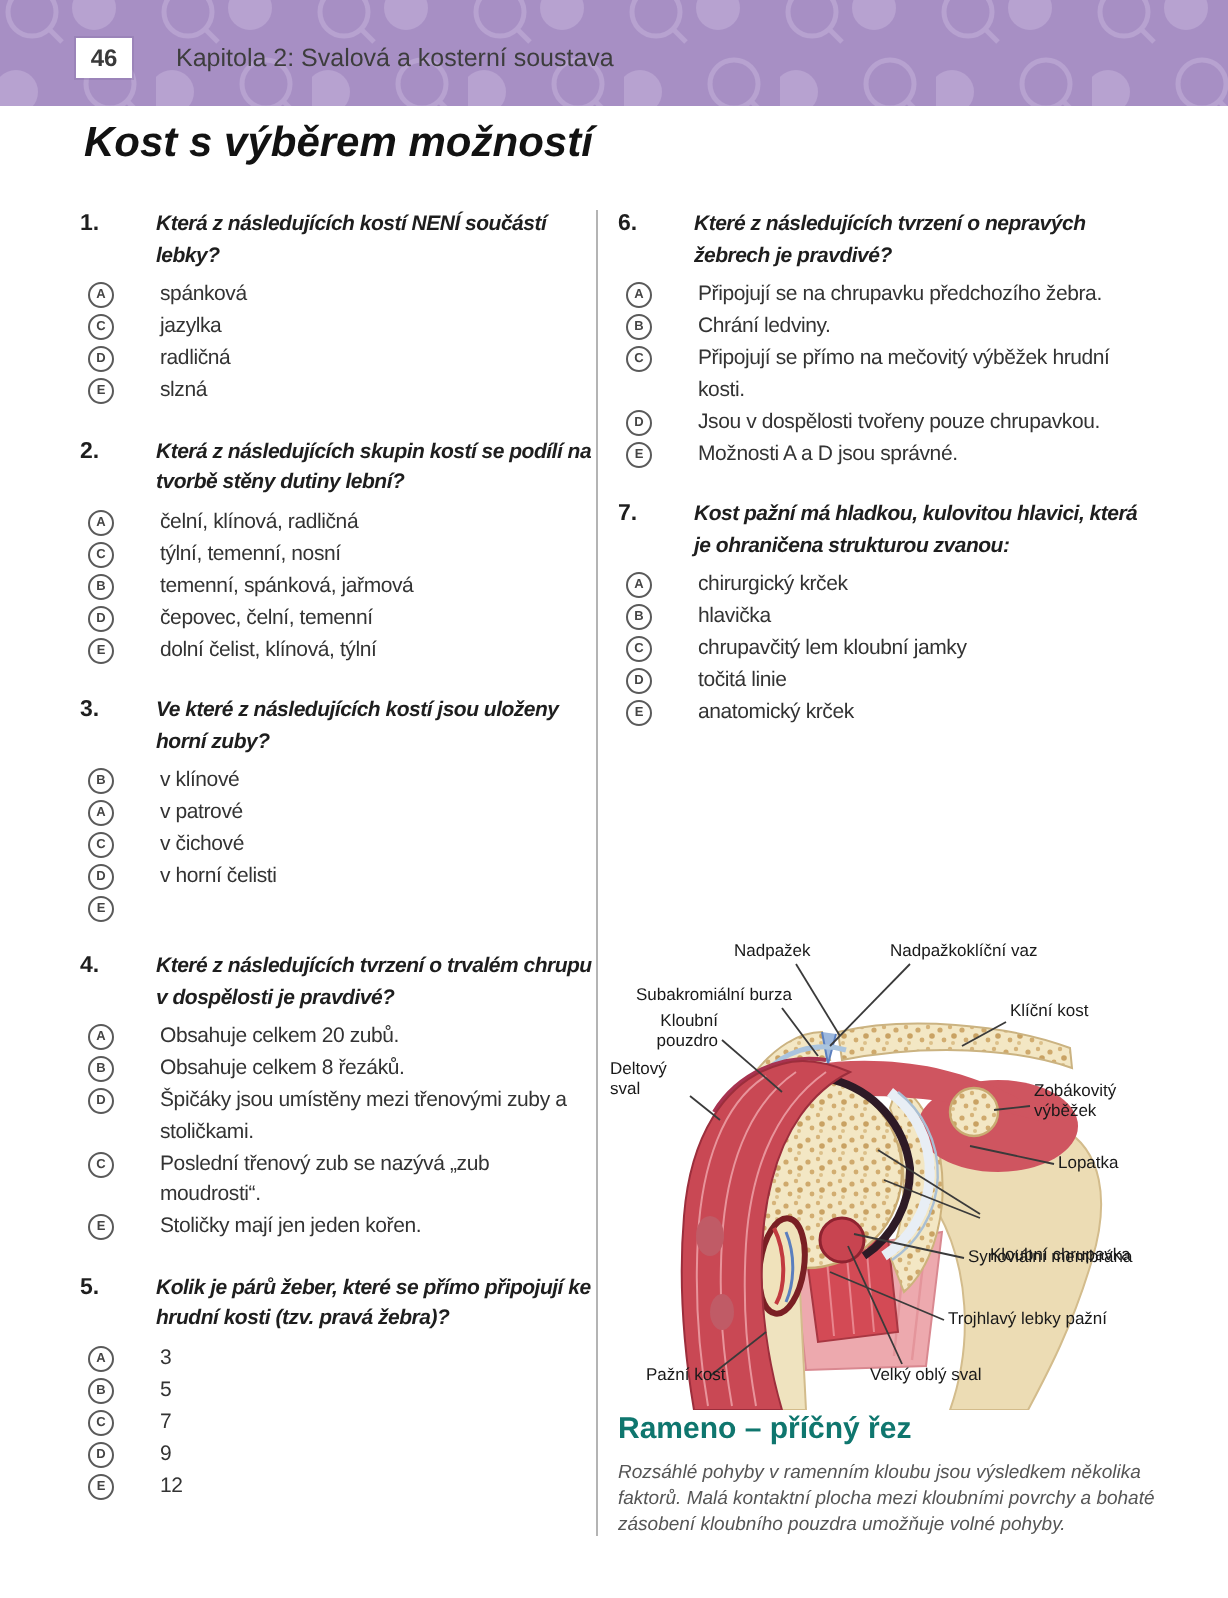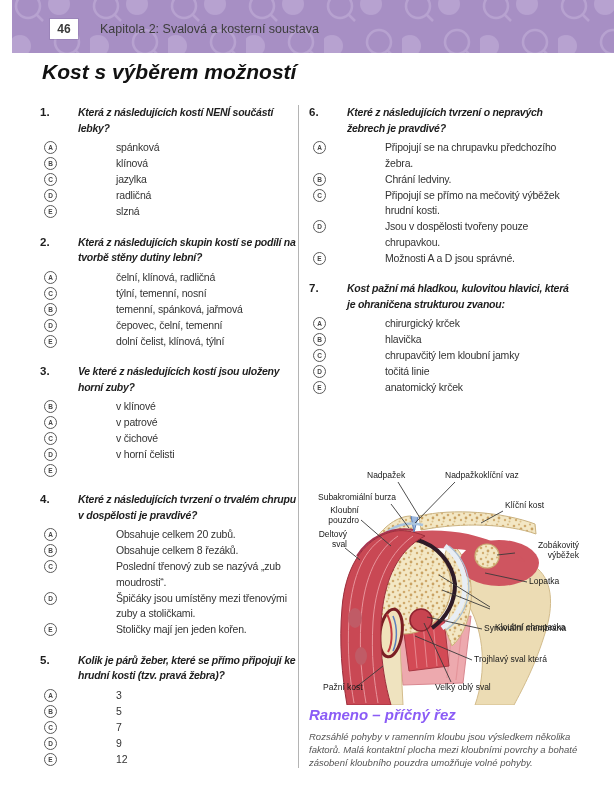--- a/index.html
+++ b/index.html
@@ -1,64 +1,64 @@
 <!DOCTYPE html>
 <html><head>
 <meta charset="utf-8">
 <style>
   html,body{margin:0;padding:0;}
   body{
     width:614px;height:799px;position:relative;overflow:hidden;
     background:#ffffff;font-family:"Liberation Sans",sans-serif;color:#2b2b2b;
   }
   
-  .header{position:absolute;left:12px;top:0;width:589px;height:53px;background:#fdba74;}
+  .header{position:absolute;left:0;top:0;width:589px;height:53px;background:#fdba74;}
   .header svg{position:absolute;left:0;top:0;}
   .page-num{
     position:absolute;left:38px;top:19px;width:28px;height:20px;background:#ffffff;
     display:flex;align-items:center;justify-content:center;
     font-size:12px;font-weight:bold;color:#3a3a3a;box-shadow:0 0 0 1px rgba(120,100,150,.25);
   }
   .chapter{position:absolute;left:88px;top:22px;font-size:12.5px;color:#3d3d3d;}
   
   .page-title{position:absolute;left:42px;top:60px;font-size:21px;font-weight:bold;font-style:italic;color:#121212;}
   
   .col{position:absolute;top:105px;}
   .col-left{left:40px;width:256px;}
   .col-right{left:309px;width:266px;}
   .divider{position:absolute;left:298px;top:105px;width:1px;height:663px;background:#b4b4b4;}
   .question{margin-bottom:15px;}
   .q-head{display:flex;margin-bottom:4px;}
   .q-num{flex:0 0 38px;font-weight:bold;font-size:11.5px;color:#1e1e1e;line-height:15.5px;}
   .q-text{font-style:italic;font-weight:600;font-size:10.5px;line-height:15.5px;color:#1e1e1e;letter-spacing:-0.25px;}
-  .opt{display:flex;align-items:flex-start;margin-bottom:0.5px;padding-left:4px;gap:36px;}
+  .opt{display:flex;align-items:flex-start;margin-bottom:0.5px;padding-left:4px;}
   .circ{
     flex:0 0 13px;width:13px;height:13px;box-sizing:border-box;border:1px solid #5a5a5a;border-radius:50%;
     font-size:6.5px;font-weight:600;line-height:11px;text-align:center;color:#444;margin-right:23px;margin-top:1px;
   }
   .opt-text{font-size:10.5px;line-height:15.5px;color:#333;letter-spacing:-0.2px;}
   
   .figure{position:absolute;left:303px;top:468px;width:300px;height:237px;}
   .figure svg{position:absolute;left:0;top:0;}
-  .fig-label{position:absolute;font-size:8.5px;line-height:9.5px;color:#191919;white-space:nowrap;text-align:right;}
+  .fig-label{position:absolute;font-size:8.5px;line-height:9.5px;color:#191919;white-space:nowrap;}
   .fig-label.wrap{white-space:normal;}
   .lb-nadpazek{left:64px;top:3px;}
   .lb-vaz{left:142px;top:3px;}
   .lb-burza{left:15px;top:25px;}
   .lb-pouzdro{left:6px;top:38px;width:50px;text-align:right;}
   .lb-deltovy{left:2px;top:62px;width:42px;}
   .lb-klicni{left:202px;top:33px;}
   .lb-zobakovity{left:214px;top:73px;width:62px;}
   .lb-lopatka{left:226px;top:109px;}
   .lb-chrupavka{left:192px;top:134px;margin-top:21px;}
   .lb-synovialni{left:181px;top:156px;}
   .lb-trojhlavy{left:171px;top:187px;}
   .lb-velky{left:132px;top:215px;}
   .lb-pazni{left:20px;top:215px;}
-  .fig-title{position:absolute;left:309px;top:706px;font-size:15px;font-weight:bold;color:#8b5cf6;font-style:italic;}
+  .fig-title{position:absolute;left:309px;top:706px;font-size:15px;font-weight:bold;color:#0f766e;}
   .fig-caption{position:absolute;left:309px;top:730px;width:270px;font-size:9.5px;font-style:italic;color:#555;line-height:13px;}
 </style>
 </head>
 <body>
 
 <div class="header">
   <svg width="614" height="53">
     <defs>
       <pattern id="qpat" width="78" height="56" patternUnits="userSpaceOnUse">
         <g stroke="#bca8d4" stroke-width="2.5" fill="none" opacity="0.75">
@@ -89,24 +89,20 @@
   <div class="question">
     <div class="q-head">
       <span class="q-num">1.</span>
       <span class="q-text">Která z následujících kostí NENÍ součástí lebky?</span>
     </div>
     <div class="opt">
         <span class="circ">A</span>
         <span class="opt-text">spánková</span>
       </div>
     <div class="opt">
-        <span class="circ">B</span>
-        <span class="opt-text">klínová</span>
-      </div>
-    <div class="opt">
         <span class="circ">C</span>
         <span class="opt-text">jazylka</span>
       </div>
     <div class="opt">
         <span class="circ">D</span>
         <span class="opt-text">radličná</span>
       </div>
     <div class="opt">
         <span class="circ">E</span>
         <span class="opt-text">slzná</span>
@@ -173,26 +169,26 @@
     </div>
     <div class="opt">
         <span class="circ">A</span>
         <span class="opt-text">Obsahuje celkem 20 zubů.</span>
       </div>
     <div class="opt">
         <span class="circ">B</span>
         <span class="opt-text">Obsahuje celkem 8 řezáků.</span>
       </div>
     <div class="opt">
+        <span class="circ">D</span>
+        <span class="opt-text">Špičáky jsou umístěny mezi třenovými zuby a stoličkami.</span>
+      </div>
+    <div class="opt">
         <span class="circ">C</span>
         <span class="opt-text">Poslední třenový zub se nazývá „zub moudrosti“.</span>
-      </div>
-    <div class="opt">
-        <span class="circ">D</span>
-        <span class="opt-text">Špičáky jsou umístěny mezi třenovými zuby a stoličkami.</span>
       </div>
     <div class="opt">
         <span class="circ">E</span>
         <span class="opt-text">Stoličky mají jen jeden kořen.</span>
       </div>
   </div>
 
   <div class="question">
     <div class="q-head">
       <span class="q-num">5.</span>
@@ -369,19 +365,19 @@
   <div class="fig-label lb-nadpazek">Nadpažek</div>
   <div class="fig-label lb-vaz">Nadpažkoklíční vaz</div>
   <div class="fig-label lb-burza">Subakromiální burza</div>
   <div class="fig-label wrap lb-pouzdro">Kloubní pouzdro</div>
   <div class="fig-label wrap lb-deltovy">Deltový sval</div>
   <div class="fig-label lb-klicni">Klíční kost</div>
   <div class="fig-label wrap lb-zobakovity">Zobákovitý výběžek</div>
   <div class="fig-label lb-lopatka">Lopatka</div>
   <div class="fig-label lb-chrupavka">Kloubní chrupavka</div>
   <div class="fig-label lb-synovialni">Synoviální membrána</div>
-  <div class="fig-label lb-trojhlavy">Trojhlavý sval která</div>
+  <div class="fig-label lb-trojhlavy">Trojhlavý lebky pažní</div>
   <div class="fig-label lb-velky">Velký oblý sval</div>
   <div class="fig-label lb-pazni">Pažní kost</div>
 </div>
 
 <div class="fig-title">Rameno – příčný řez</div>
 <div class="fig-caption">Rozsáhlé pohyby v ramenním kloubu jsou výsledkem několika faktorů. Malá kontaktní plocha mezi kloubními povrchy a bohaté zásobení kloubního pouzdra umožňuje volné pohyby.</div>
 
 </body></html>

